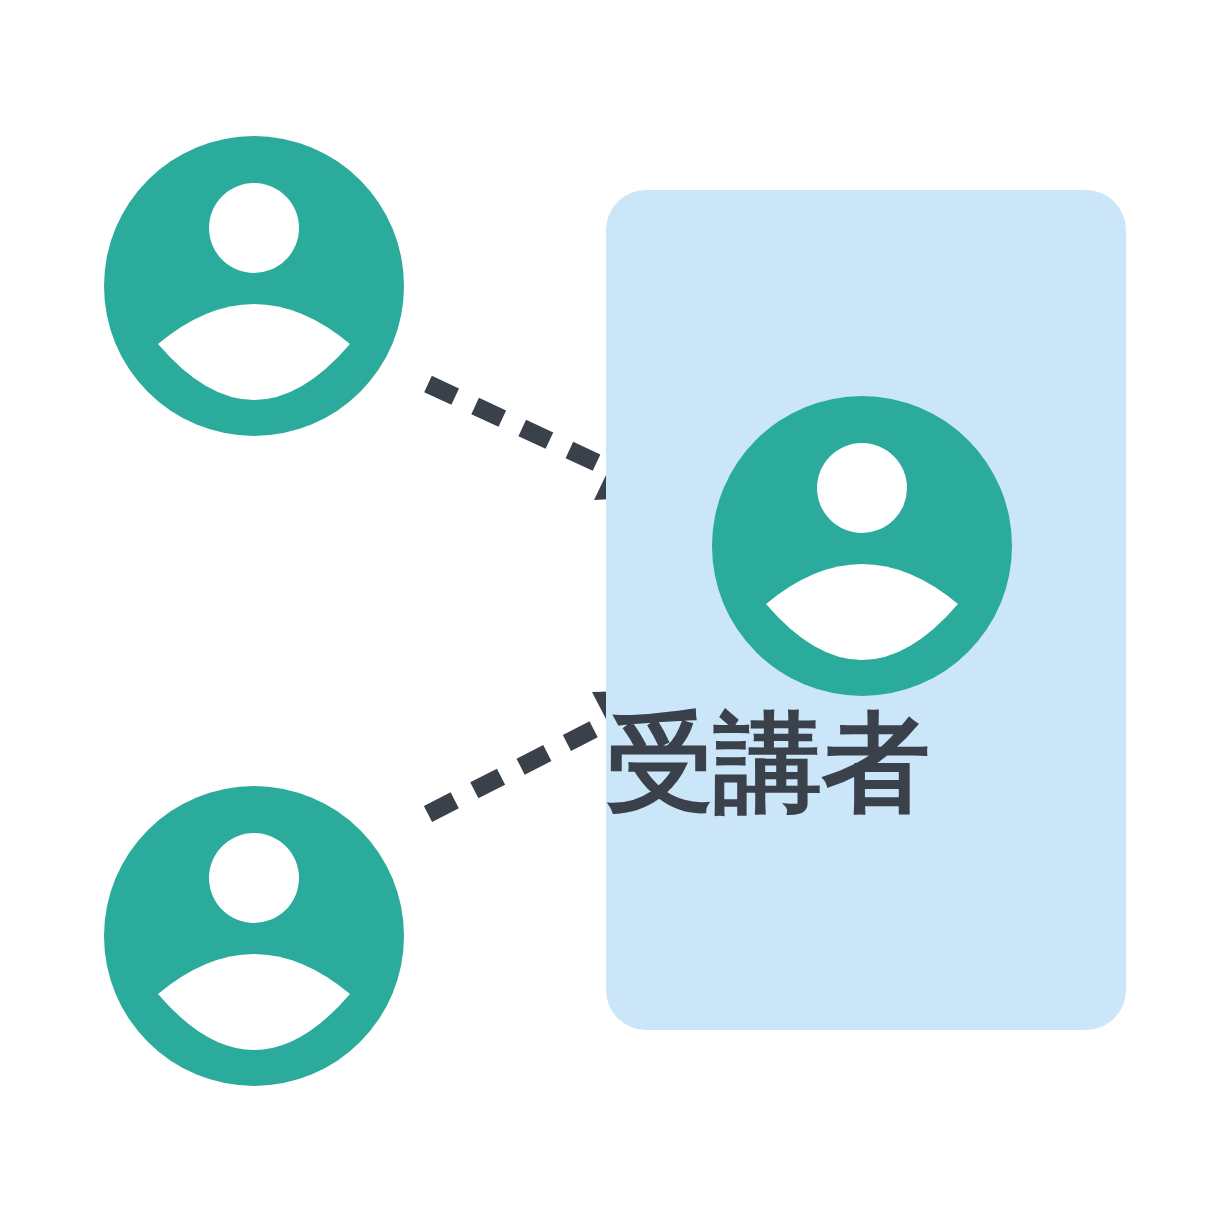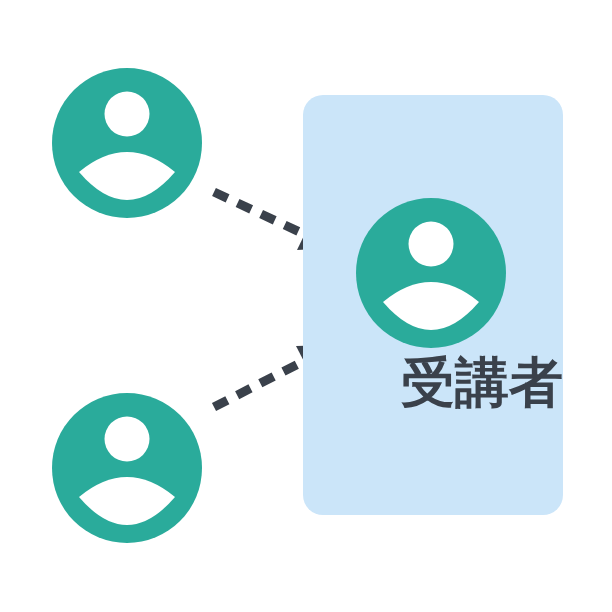--- a/index.html
+++ b/index.html
@@ -51,21 +51,21 @@
   }
   .panel .person.recipient {
     left: 53px;
     top: 103px;
   }
   .panel-label {
     position: absolute;
     left: 0;
     top: 260px;
     width: 100%;
-    text-align: right;
+    text-align: left;
     font-size: 54px;
     line-height: 1;
     font-weight: 700;
     color: var(--color-ink, #3a414b);
     letter-spacing: 0px;
     white-space: nowrap;
   }
 </style>
 </head>
 <body>

